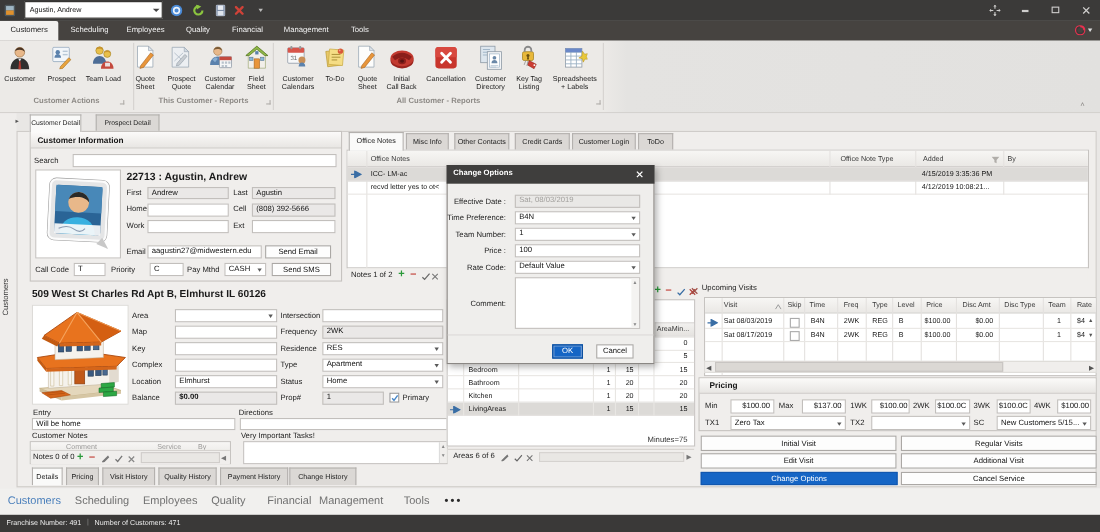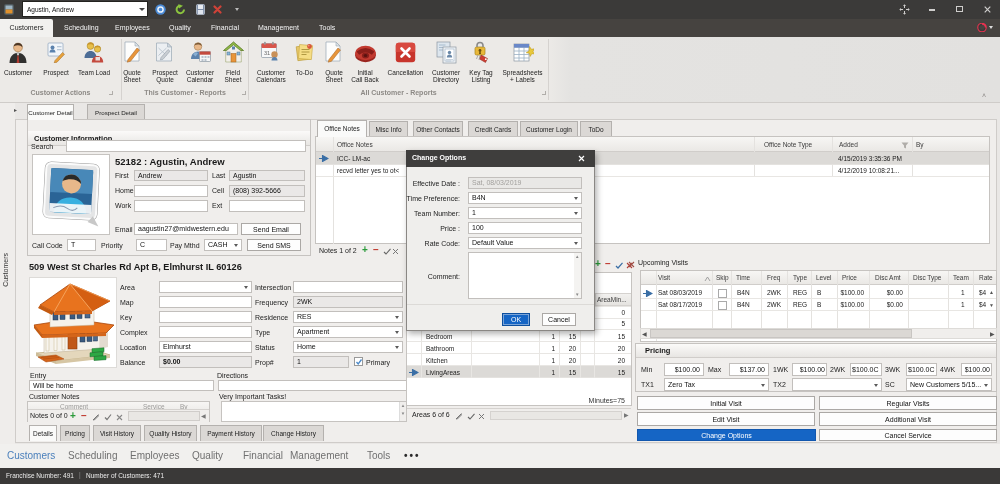--- a/index.html
+++ b/index.html
@@ -225,40 +225,40 @@
 <div class="abs" style="left:2px;top:253px;font-size:7px;color:#333;writing-mode:vertical-rl;transform:rotate(180deg);">Customers</div>
 <div class="abs" style="left:14px;top:106px;font-size:6px;color:#555;">▸</div>
 
 <div class="tab sel" style="left:27px;top:104px;width:47px;height:16px;line-height:15px;font-size:6.2px;">Customer Detail</div>
 <div class="tab" style="left:87px;top:104px;width:58px;height:16px;line-height:15px;font-size:6.2px;">Prospect Detail</div>
 
 <div class="abs" style="left:15px;top:119px;width:982px;height:324px;background:#f0eeec;border:1px solid #cfccc9;"></div>
 
 <div id="custinfo">
 <div class="abs" style="left:27px;top:119px;width:284px;height:137px;border:1px solid #c6c3c0;background:#f0eeec;"></div>
-<div class="hdr" style="left:28px;top:131px;width:282px;height:15px;line-height:15px;padding-left:6px;">Customer Information</div>
+<div class="hdr" style="left:28px;top:120px;width:282px;height:15px;line-height:15px;padding-left:6px;">Customer Information</div>
 <div class="lbl" style="left:31px;top:143px;">Search</div>
 <div class="inp" style="left:66px;top:140px;width:240px;height:12px;"></div>
 
 <div class="abs" style="left:32px;top:154px;width:78px;height:81px;background:#fff;border:1px solid #c6c3c0;"></div>
 <svg class="abs" style="left:36px;top:157px" width="70" height="75" viewBox="0 0 70 75">
  <g transform="rotate(3 35 37)">
  <rect x="8" y="6" width="54" height="56" rx="6" fill="#e4e5e6" stroke="#9a9a9a"></rect>
  <rect x="9" y="7" width="52" height="54" rx="5" fill="none" stroke="#fbfbfb" stroke-width="2"></rect>
  <rect x="14" y="12" width="42" height="44" rx="2" fill="#2a6496"></rect>
  <rect x="14" y="12" width="42" height="24" fill="#4888b8"></rect>
  <circle cx="35" cy="27" r="9.5" fill="#e8b88a"></circle>
  <path d="M35 17.5 a9.5 9.5 0 0 1 9.5 9 c-3.5-4.8-11.5-5.8-18.7-2.1 a9.5 9.5 0 0 1 9.2-6.9z" fill="#2a2a28"></path>
  <path d="M19 56 c0-10 7-15.5 16-15.5 s16 5.5 16 15.5 z" fill="#38b0e0"></path>
  <path d="M14 47 h42 v9 h-42 z" fill="#fafafa" opacity="0.92"></path>
  <path d="M18 51.5 q8-4 14 0 t10-1" stroke="#8a9ab0" fill="none" stroke-width="1"></path>
  <path d="M58 58 l6 10 l-11-4 z" fill="#c8c8c8"></path>
  </g>
 </svg>
-<div class="abs" style="left:115px;top:156px;font-size:9.5px;font-weight:bold;color:#1a1a1a;">52182 : Agustin, Andrew</div>
+<div class="abs" style="left:115px;top:156px;font-size:9.5px;font-weight:bold;color:#1a1a1a;">22713 : Agustin, Andrew</div>
 <div class="lbl" style="left:115px;top:172px;">First</div>
 <div class="inp gray" style="left:134px;top:170px;width:74px;height:11px;line-height:9px;">Andrew</div>
 <div class="lbl" style="left:212px;top:172px;">Last</div>
 <div class="inp gray" style="left:229px;top:170px;width:76px;height:11px;line-height:9px;">Agustin</div>
 <div class="lbl" style="left:115px;top:187px;">Home</div>
 <div class="inp" style="left:134px;top:185px;width:74px;height:12px;"></div>
 <div class="lbl" style="left:212px;top:187px;">Cell</div>
 <div class="inp gray" style="left:229px;top:185px;width:76px;height:12px;line-height:10px;">(808) 392-5666</div>
 <div class="lbl" style="left:115px;top:202px;">Work</div>
 <div class="inp" style="left:134px;top:200px;width:74px;height:12px;"></div>

